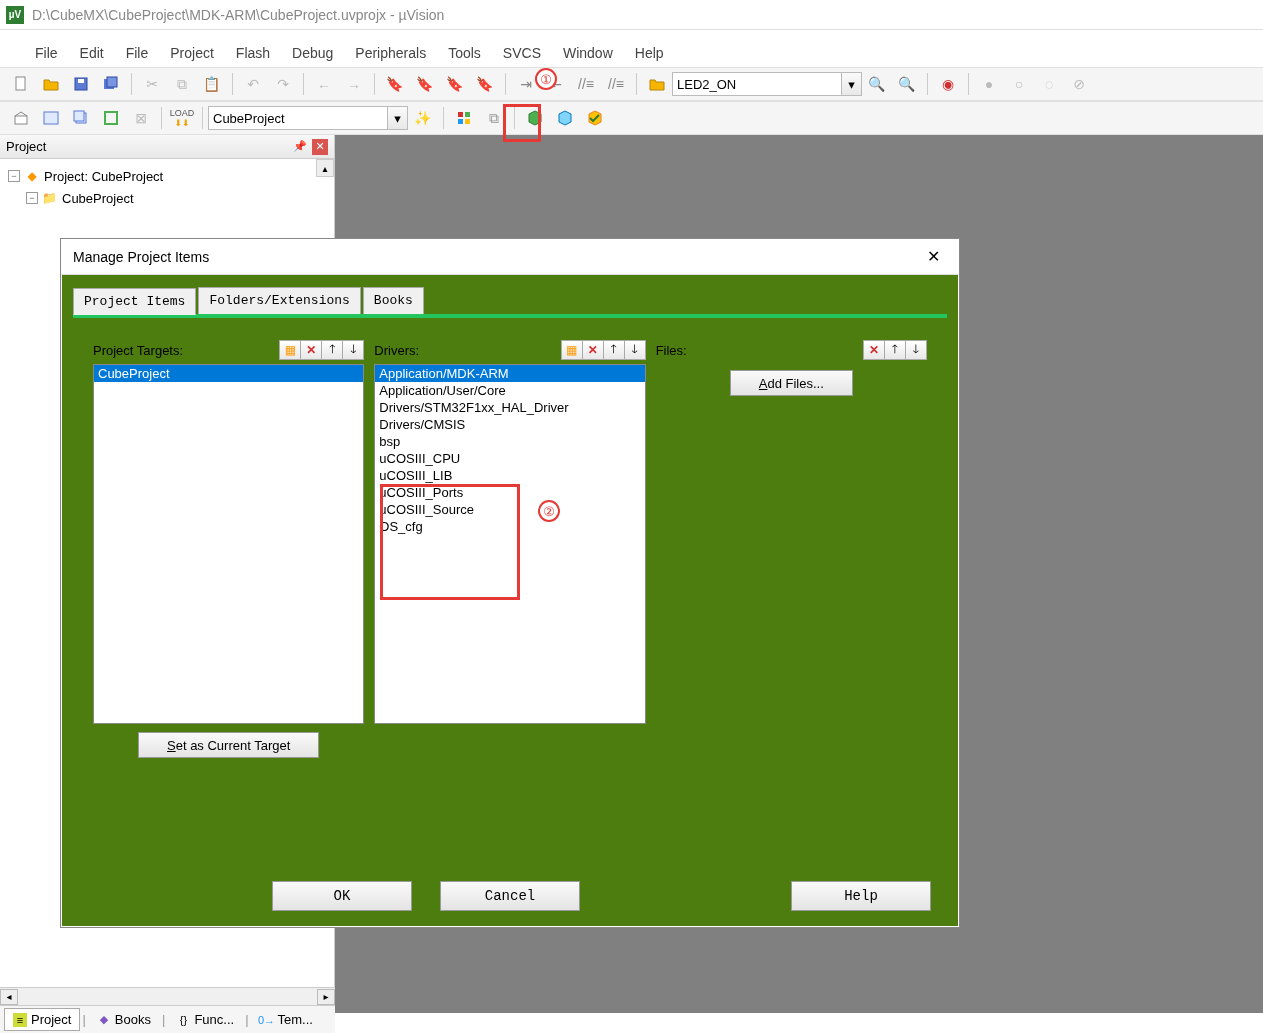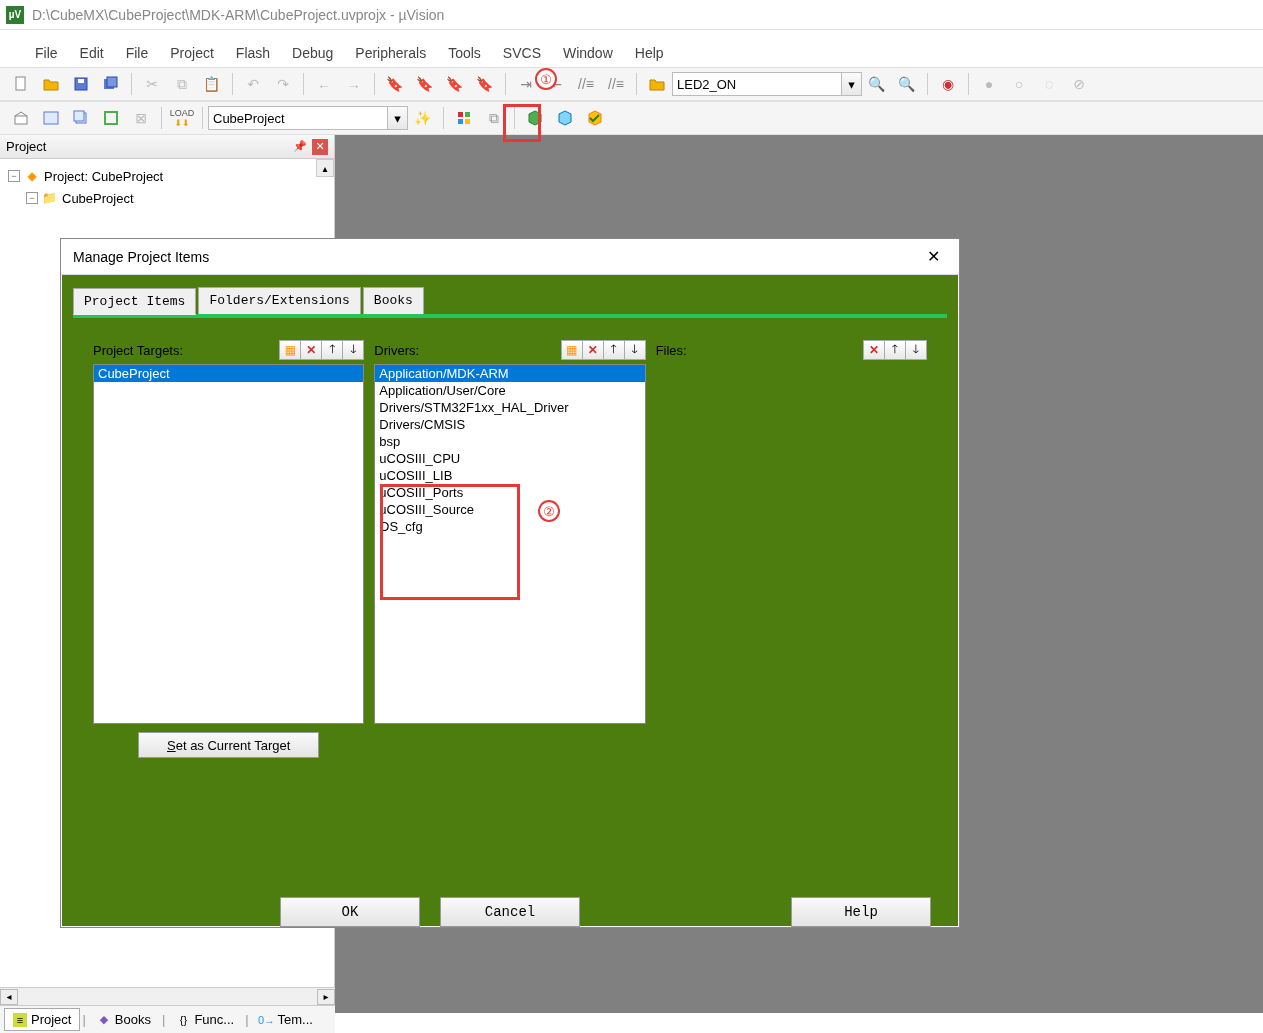--- a/index.html
+++ b/index.html
@@ -57,21 +57,21 @@
 .listbox { border: 1px solid #888; background: #fff; height: 360px; overflow: auto; margin-top: 2px; }
 .listbox .item { padding: 1px 4px; font-size: 13px; cursor: default; white-space: nowrap; }
 .listbox .item.selected { background: #0078d7; color: #fff; }
 .btn-row { display: flex; justify-content: center; margin-top: 8px; }
 .wbtn { height: 26px; padding: 3px 28px; border: 1px solid #999; background: linear-gradient(#fafafa,#e4e4e4); font-size: 13px; }
 .underline { text-decoration: underline; }
 
 .red-box-2 { position: absolute; border: 3px solid #e53935; left: 380px; top: 484px; width: 140px; height: 116px; z-index: 20; pointer-events: none; }
 .callout-2 { position: absolute; width: 22px; height: 22px; border: 2px solid #e53935; border-radius: 50%; color: #e53935; font-size: 13px; display: flex; align-items: center; justify-content: center; left: 538px; top: 500px; z-index: 20; }
 
-.dlg-footer { position: absolute; bottom: 0; left: 0; right: 0; display: flex; gap: 20px; padding: 0 28px; }
+.dlg-footer { position: absolute; bottom: 16px; left: 0; right: 0; display: flex; gap: 28px; padding: 0 28px; }
 .dlg-footer .fbtn { height: 30px; width: 140px; border: 1px solid #999; background: linear-gradient(#fafafa,#e4e4e4); font-size: 14px; font-family: "Courier New", monospace; }
 .dlg-footer .spacer { flex: 1; }
 
 .bottom-scroll { display: flex; align-items: center; height: 18px; background: #f0f0f0; border-top: 1px solid #ccc; }
 .bottom-scroll .arrow { width: 18px; height: 16px; border: 1px solid #bbb; background: #eee; display: inline-flex; align-items: center; justify-content: center; font-size: 10px; }
 .bottom-scroll .track { flex: 1; }
 
 .bottom-tabs { display: flex; align-items: center; height: 28px; background: #f5f5f5; border-top: 1px solid #ccc; padding: 0 4px; }
 .bottom-tabs .btab { display: inline-flex; align-items: center; padding: 3px 8px; border: 1px solid transparent; font-size: 13px; gap: 4px; }
 .bottom-tabs .btab.active { border-color: #aaa; background: #fff; }
@@ -341,20 +341,23 @@
 
       <div class="col">
         <div class="col-hdr">
           <span class="lbl">Files:</span>
           <span class="hdr-btns">
             <span class="hbtn" style="color:#d32f2f;font-weight:bold">✕</span>
             <span class="hbtn">🡑</span>
             <span class="hbtn">🡓</span>
           </span>
         </div>
+        <div class="btn-row">
+          <button class="wbtn"><span class="underline">A</span>dd Files...</button>
+        </div>
       </div>
     </div>
   </div>
 
   <div class="dlg-footer">
     <span class="spacer"></span>
     <button class="fbtn">OK</button>
     <button class="fbtn">Cancel</button>
     <span class="spacer"></span>
     <button class="fbtn">Help</button>

